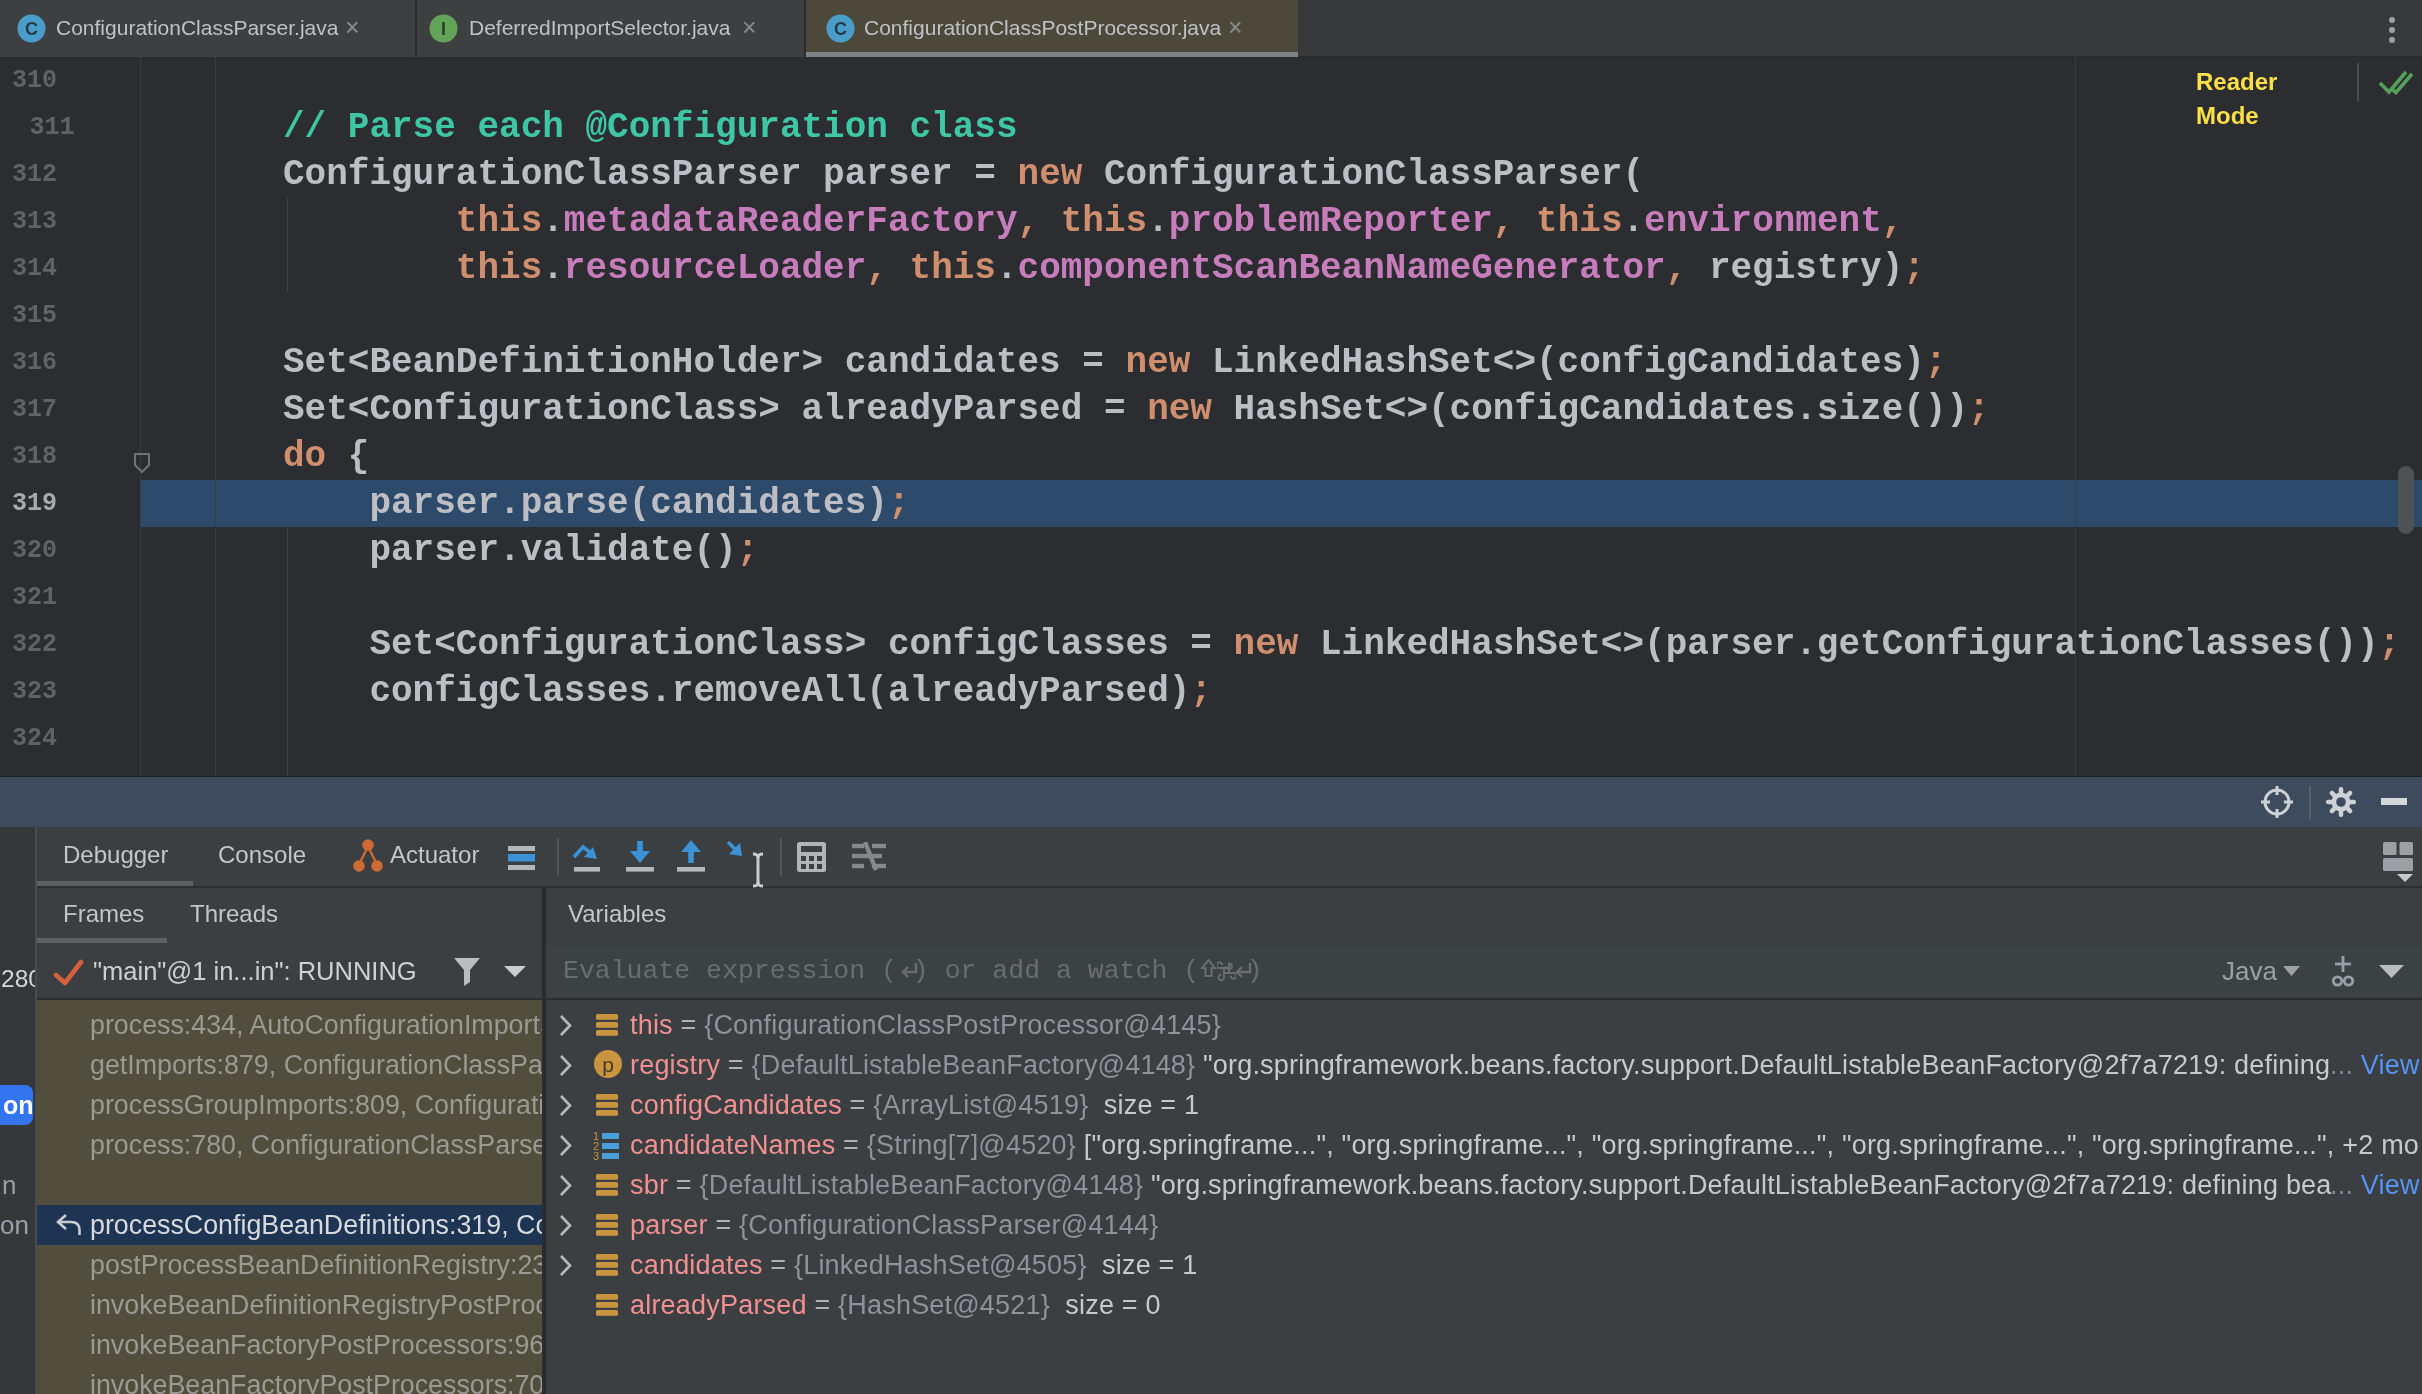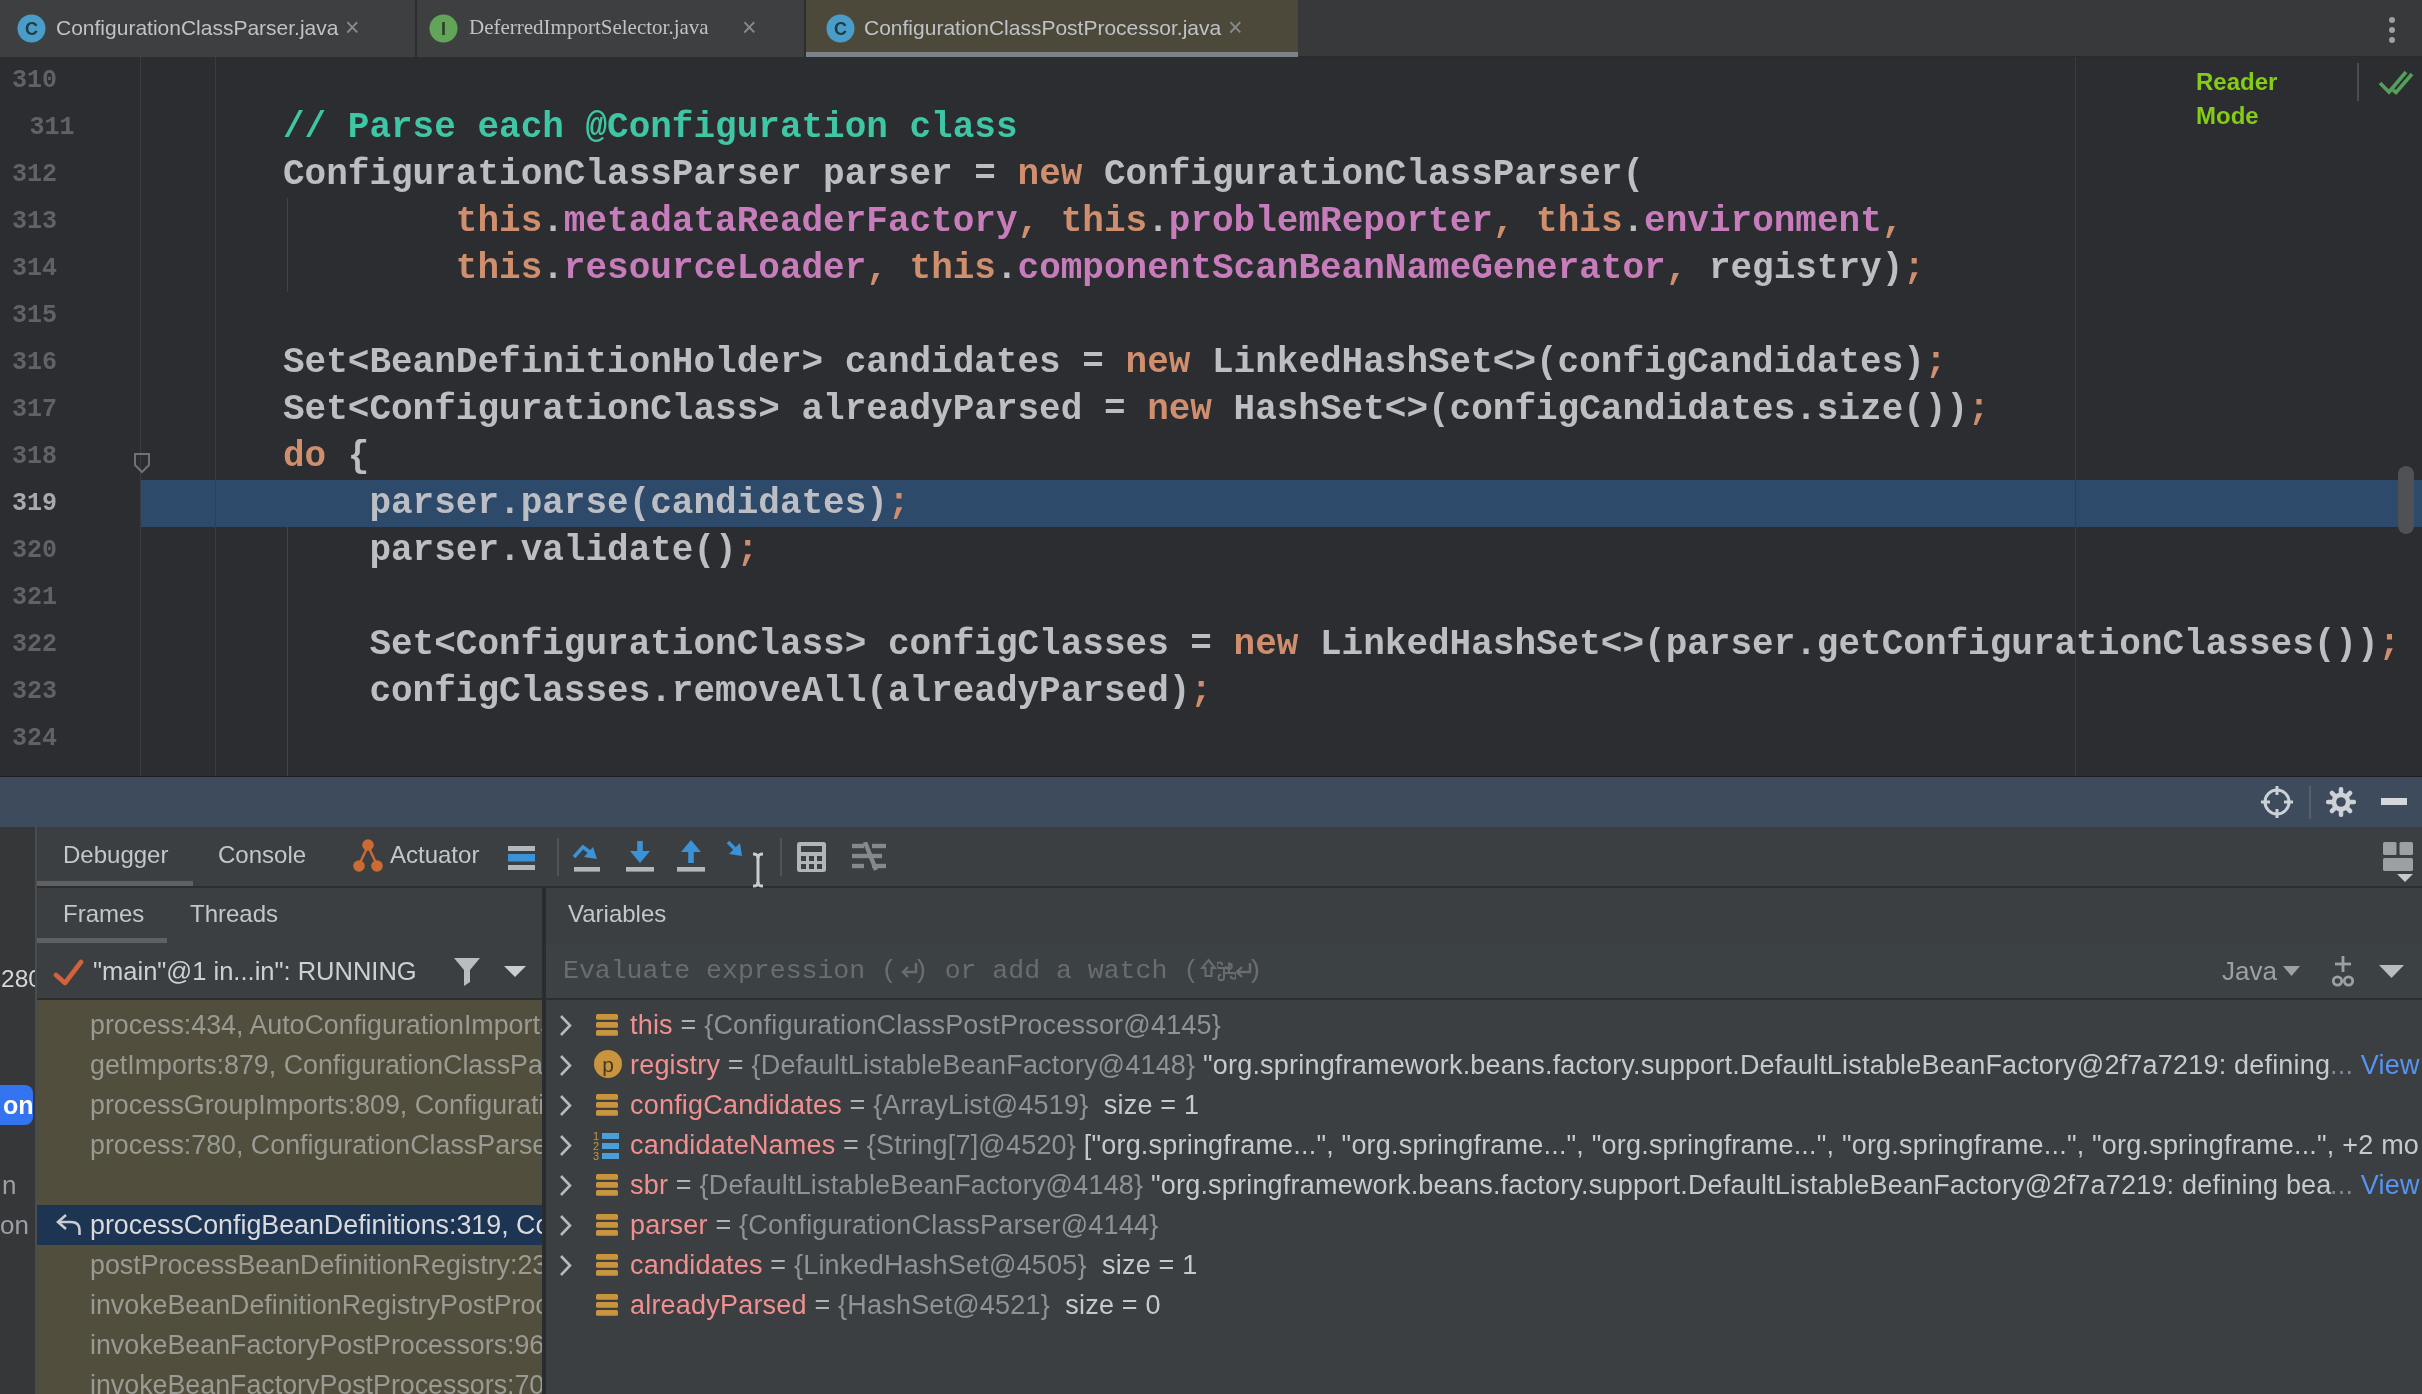--- a/index.html
+++ b/index.html
@@ -41,21 +41,21 @@
   <svg class="abs" style="left:17px;top:14px;" width="29" height="29">
       <circle cx="14.5" cy="14.5" r="14" fill="#4a9dc9"></circle>
       <text x="14.5" y="21" font-size="18" font-weight="bold" fill="#233a46" text-anchor="middle" font-family="Liberation Sans">C</text>
     </svg>
   <div class="tabtxt" style="left:56px;">ConfigurationClassParser.java</div>
   <div class="tabx" style="left:345px;">×</div>
   <svg class="abs" style="left:429px;top:14px;" width="29" height="29">
       <circle cx="14.5" cy="14.5" r="14" fill="#62a559"></circle>
       <text x="14.5" y="21" font-size="18" font-weight="bold" fill="#2c3d2a" text-anchor="middle" font-family="Liberation Sans">I</text>
     </svg>
-  <div class="tabtxt" style="left:469px;font-family:Liberation Serif, serif;">DeferredImportSelector.java</div>
+  <div class="tabtxt" style="left:469px;">DeferredImportSelector.java</div>
   <div class="tabx" style="left:742px;">×</div>
   <svg class="abs" style="left:826px;top:14px;" width="29" height="29">
       <circle cx="14.5" cy="14.5" r="14" fill="#4a9dc9"></circle>
       <text x="14.5" y="21" font-size="18" font-weight="bold" fill="#233a46" text-anchor="middle" font-family="Liberation Sans">C</text>
     </svg>
   <div class="tabtxt" style="left:864px;">ConfigurationClassPostProcessor.java</div>
   <div class="tabx" style="left:1228px;">×</div>
   <svg class="abs" style="left:2386px;top:16px;" width="12" height="28">
       <circle cx="6" cy="4" r="3" fill="#9da1a6"></circle>
       <circle cx="6" cy="14" r="3" fill="#9da1a6"></circle>
@@ -92,21 +92,21 @@
   <div class="cl" style="top:94px;">ConfigurationClassParser parser = <span class="o">new</span> ConfigurationClassParser(</div>
   <div class="cl" style="top:141px;">        <span class="o">this</span>.<span class="pu">metadataReaderFactory</span><span class="o">,</span> <span class="o">this</span>.<span class="pu">problemReporter</span><span class="o">,</span> <span class="o">this</span>.<span class="pu">environment</span><span class="o">,</span></div>
   <div class="cl" style="top:188px;">        <span class="o">this</span>.<span class="pu">resourceLoader</span><span class="o">,</span> <span class="o">this</span>.<span class="pu">componentScanBeanNameGenerator</span><span class="o">,</span> registry)<span class="o">;</span></div>
   <div class="cl" style="top:282px;">Set&lt;BeanDefinitionHolder&gt; candidates = <span class="o">new</span> LinkedHashSet&lt;&gt;(configCandidates)<span class="o">;</span></div>
   <div class="cl" style="top:329px;">Set&lt;ConfigurationClass&gt; alreadyParsed = <span class="o">new</span> HashSet&lt;&gt;(configCandidates.size())<span class="o">;</span></div>
   <div class="cl" style="top:376px;"><span class="o">do</span> {</div>
   <div class="cl" style="top:423px;">    parser.parse(candidates)<span class="o">;</span></div>
   <div class="cl" style="top:470px;">    parser.validate()<span class="o">;</span></div>
   <div class="cl" style="top:564px;">    Set&lt;ConfigurationClass&gt; configClasses = <span class="o">new</span> LinkedHashSet&lt;&gt;(parser.getConfigurationClasses())<span class="o">;</span></div>
   <div class="cl" style="top:611px;">    configClasses.removeAll(alreadyParsed)<span class="o">;</span></div>
-  <div class="abs" style="left:2196px;top:8px;height:34px;line-height:34px;font-size:24px;color:#84cc16;">Reader Mode</div>
+  <div class="abs" style="left:2196px;top:8px;height:34px;line-height:34px;font-size:24px;color:#fde047;">Reader Mode</div>
   <div class="abs" style="left:2357px;top:6px;width:2px;height:38px;background:#4a4d4f;"></div>
   <svg class="abs" style="left:2376px;top:6px;" width="40" height="38" viewBox="0 0 40 38">
       <path d="M4 20 L13 29 L30 9" fill="none" stroke="#53a05b" stroke-width="3.6"></path>
       <path d="M17 27 L20 29.5 L36 11" fill="none" stroke="#53a05b" stroke-width="3.6"></path>
     </svg>
   <div class="abs" style="left:2398px;top:409px;width:16px;height:68px;background:#4f5254;border-radius:8px;"></div>
 </div>
 
 <div id="band">
   <svg class="abs" style="left:2260px;top:8px;" width="34" height="34">

